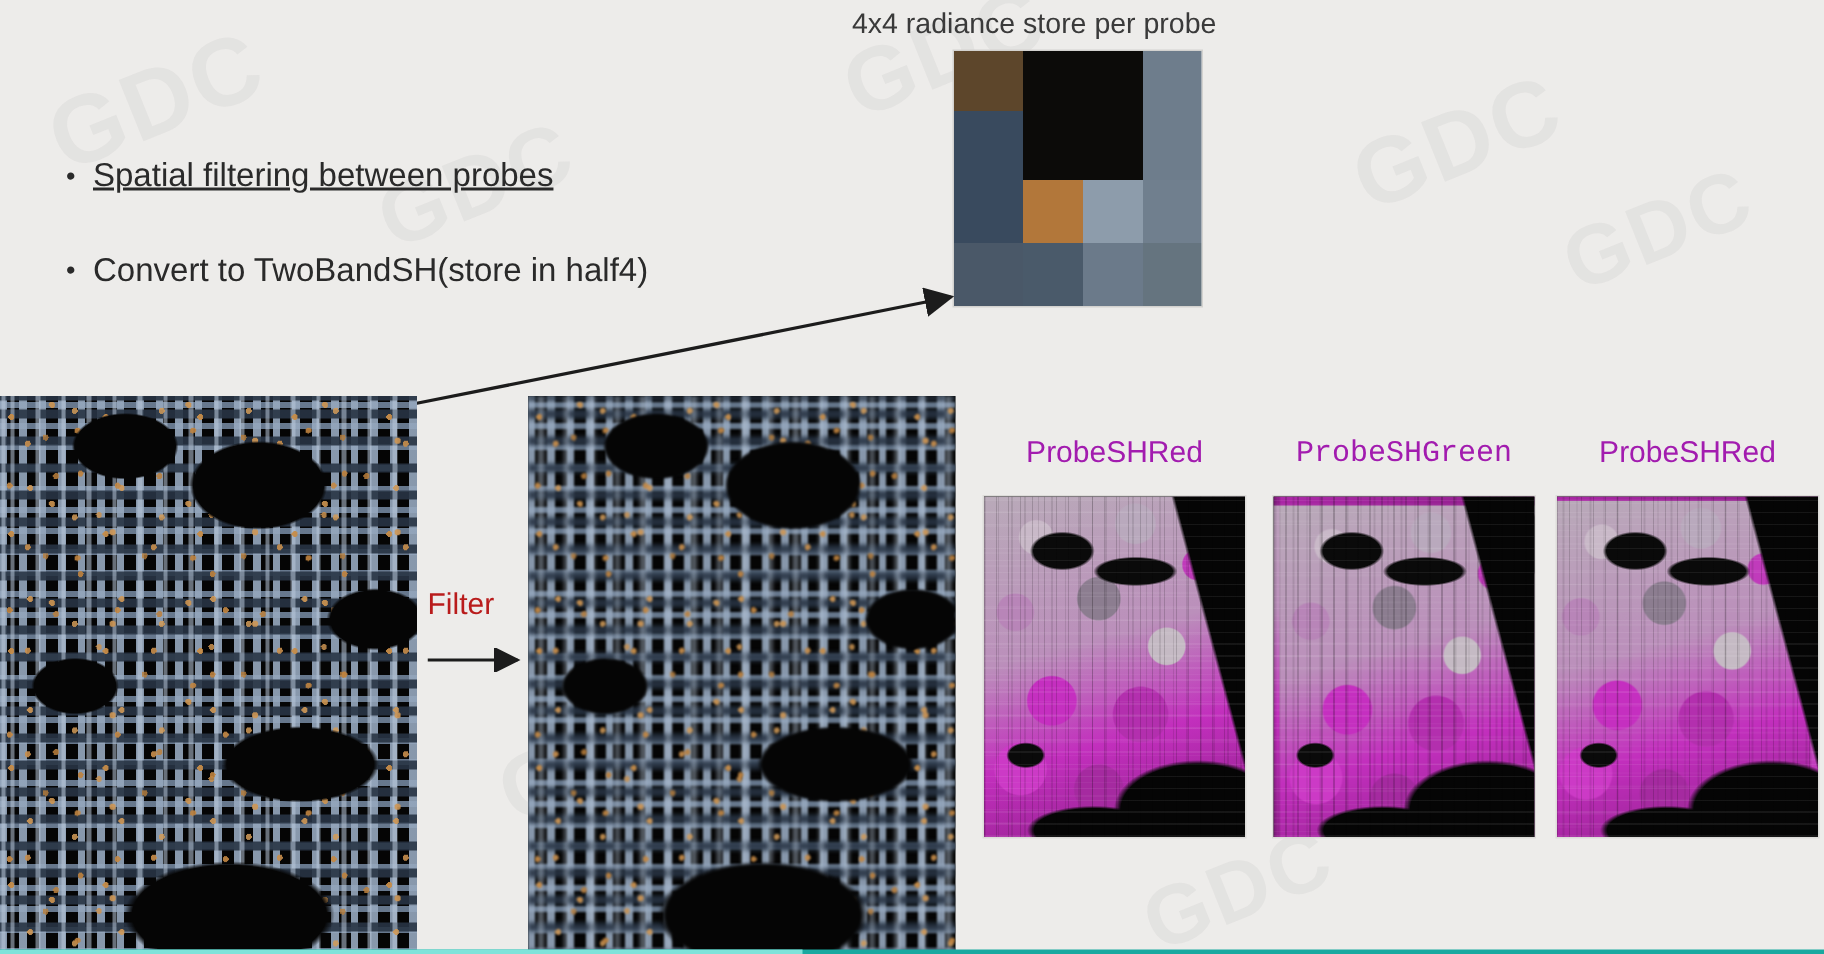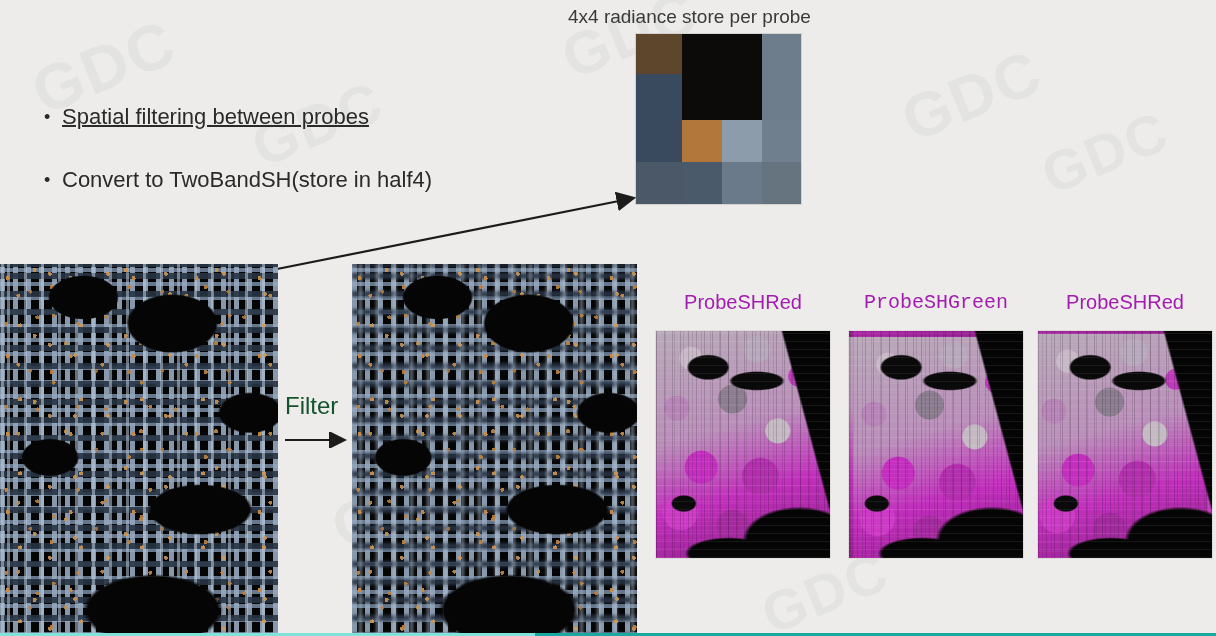--- a/index.html
+++ b/index.html
@@ -121,21 +121,21 @@
       radial-gradient(ellipse 70px 34px at 72% 66%, #050505 0 70%, transparent 75%),
       radial-gradient(ellipse 90px 46px at 55% 93%, #050505 0 72%, transparent 78%),
       radial-gradient(ellipse 44px 28px at 90% 40%, #050505 0 68%, transparent 74%);
   }
   .blur-soft{filter:blur(0.7px);}
   .blur-more{filter:blur(1.5px);}
 
   
   .filter-label{
     position:absolute;left:285px;top:392px;
-    font-size:24px;color:#14532d;
+    font-size:20px;color:#b91c1c;
   }
   .arrow-svg{position:absolute;pointer-events:none;}
 
   
   .sh-label{
     position:absolute;top:291px;
     font-size:20px;color:#a21caf;white-space:nowrap;
     text-align:center;
   }
   .sh-panel{

